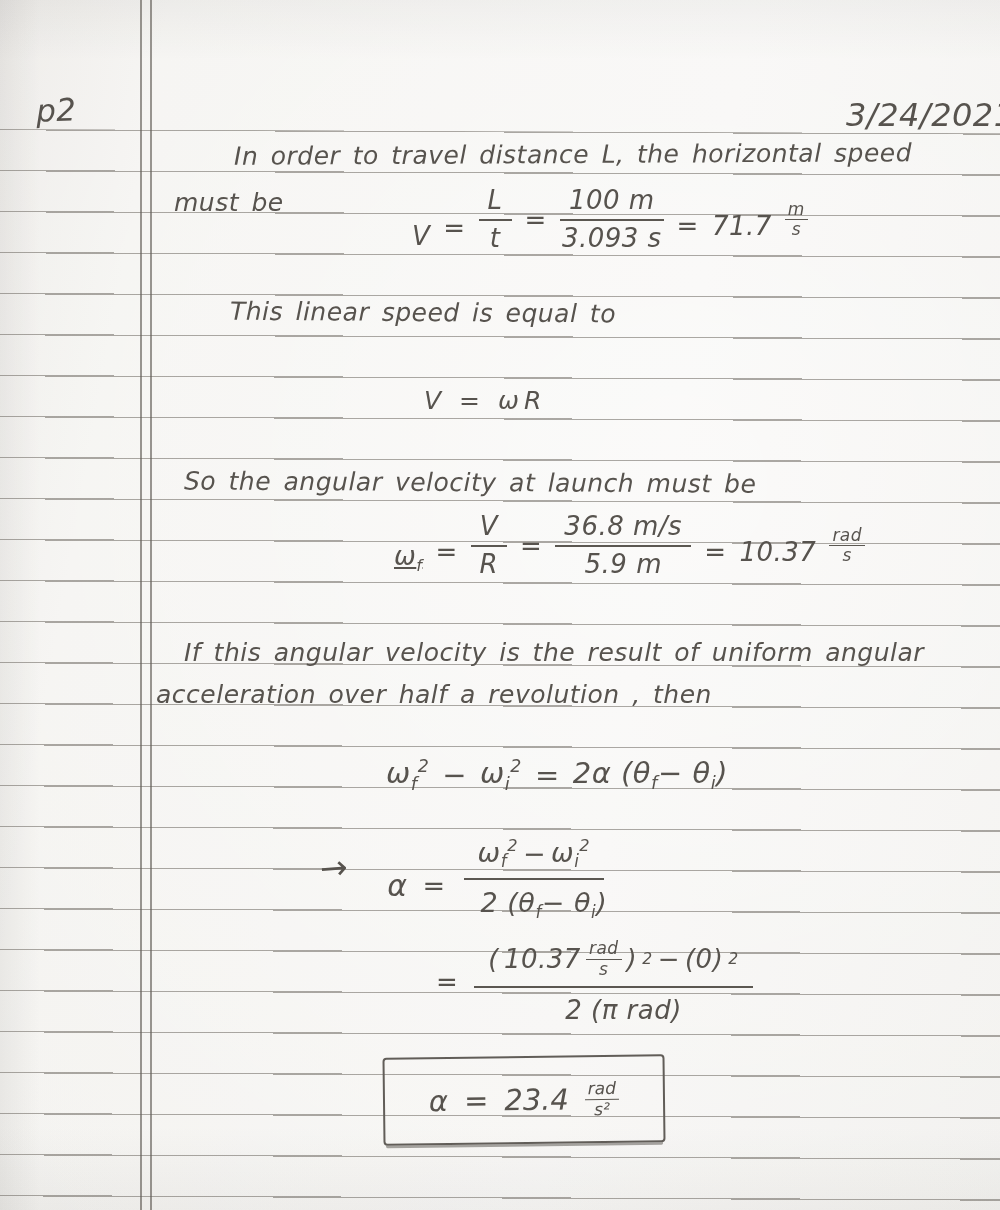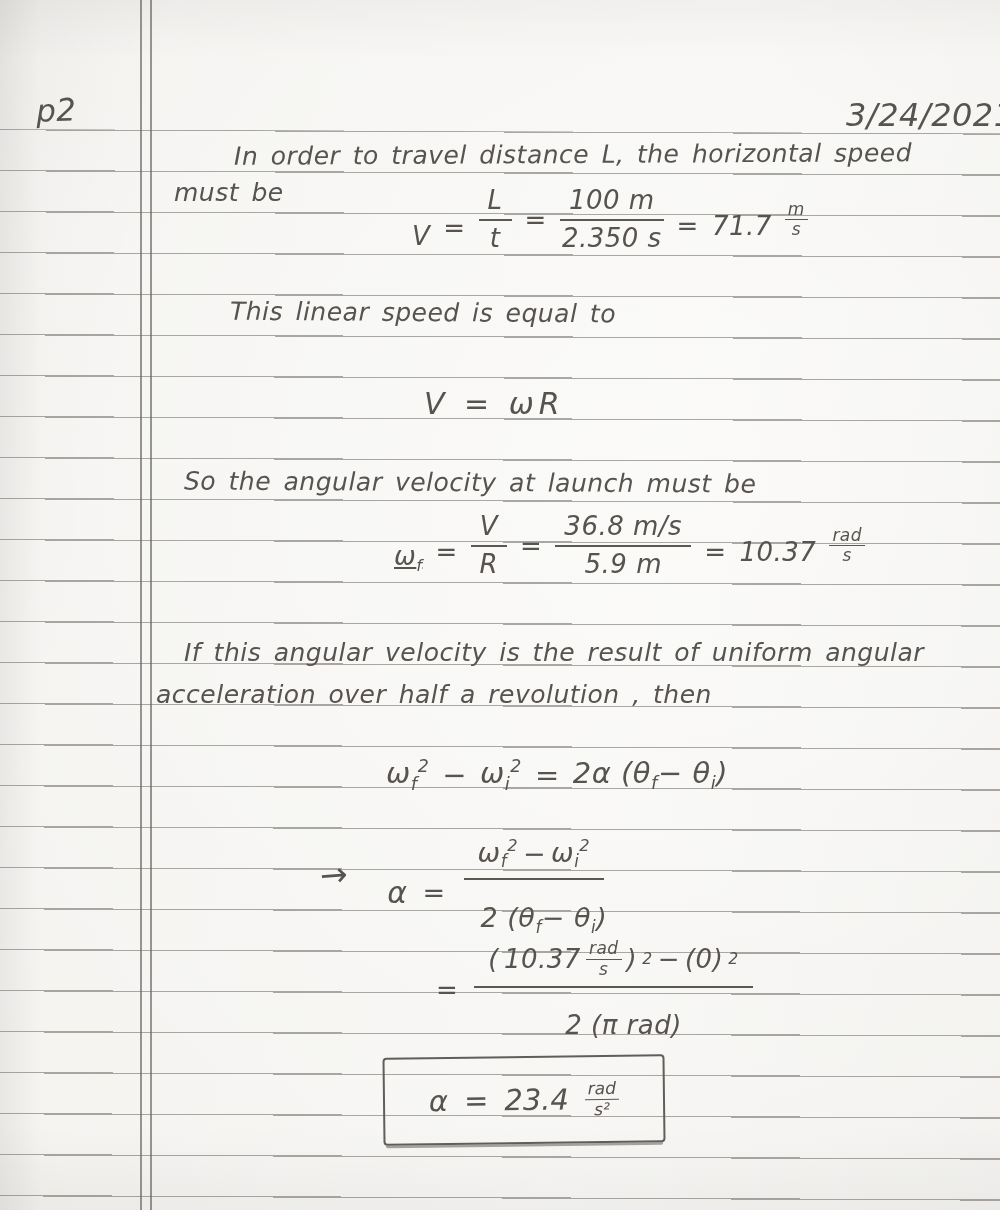--- a/index.html
+++ b/index.html
@@ -27,45 +27,45 @@
   .m1{left:140px;}
   .m2{left:150px;}
 
   .hw{position:absolute;font-style:italic;white-space:nowrap;letter-spacing:0.5px;}
   .s{font-size:25px;word-spacing:4px;}
 
   .pageno{left:36px;top:92px;font-size:31px;transform:rotate(-2deg);}
   .date{left:846px;top:96px;font-size:32px;}
 
   .s1{left:234px;top:140px;transform:rotate(-0.3deg);}
-  .s2{left:174px;top:178px;}
+  .s2{left:174px;top:188px;}
   .s3{left:230px;top:298px;transform:rotate(0.4deg);}
   .s4{left:184px;top:468px;transform:rotate(0.3deg);}
   .s5{left:184px;top:638px;text-align:right;}
   .s6{left:156px;top:680px;}
 
   .eqrow{display:flex;align-items:center;font-size:26px;}
   .eq-speed{left:412px;top:186px;gap:13px;}
-  .eq-linear{left:424px;top:386px;font-size:30px;letter-spacing:5px;}
+  .eq-linear{left:424px;top:386px;font-size:25px;letter-spacing:5px;}
   .eq-omega{left:394px;top:512px;gap:13px;}
   .eq-kin{left:386px;top:756px;font-size:29px;gap:13px;}
   .eq-alpha{left:320px;top:836px;gap:15px;font-size:27px;}
   .eq-num{left:436px;top:940px;gap:16px;}
 
   .frac{display:inline-flex;flex-direction:column;align-items:center;text-align:center;line-height:1.15;}
   .frac .num{padding:0 9px 3px;border-bottom:2px solid #5b5751;}
   .frac .den{padding-top:3px;}
 
   .ufrac{display:inline-flex;flex-direction:column;align-items:center;font-size:17px;line-height:1.05;}
   .ufrac .num{border-bottom:1.5px solid #5b5751;padding:0 3px 1px;}
   .ufrac .den{padding-top:1px;}
 
   .bigfrac{display:inline-flex;flex-direction:column;align-items:center;}
   .bigfrac .bnum{display:inline-flex;align-items:center;gap:5px;padding:0 14px 7px;border-bottom:2px solid #5b5751;}
-  .bigfrac .bden{display:inline-flex;align-items:flex-start;gap:5px;padding-top:22px;margin-left:20px;}
+  .bigfrac .bden{display:inline-flex;align-items:flex-start;gap:5px;padding-top:7px;margin-left:20px;}
 
   .sp{font-size:0.6em;vertical-align:0.65em;}
   .sb{font-size:0.62em;vertical-align:-0.35em;}
   .grp{white-space:nowrap;}
 
   .dy16{transform:translateY(16px);}
   .dy12{transform:translateY(12px);text-decoration:underline;}
   .dy8{transform:translateY(8px);}
   .dy6{transform:translateY(6px);}
   .arrow{font-size:33px;margin-right:24px;transform:translateY(-12px) rotate(-4deg);}
@@ -97,21 +97,21 @@
   <div class="hw eqrow eq-speed">
     <span class="dy16">V</span>
     <span class="dy8">=</span>
     <span class="frac">
       <span class="num">L</span>
       <span class="den">t</span>
     </span>
     <span>=</span>
     <span class="frac">
       <span class="num">100 m</span>
-      <span class="den">2.350 s</span>
+      <span class="den">3.093 s</span>
     </span>
     <span class="dy6">=</span>
     <span class="dy6">71.7</span>
     <span class="ufrac">
       <span class="num">m</span>
       <span class="den">s</span>
     </span>
   </div>
 
   <div class="hw s s3">This linear speed is equal to</div>

